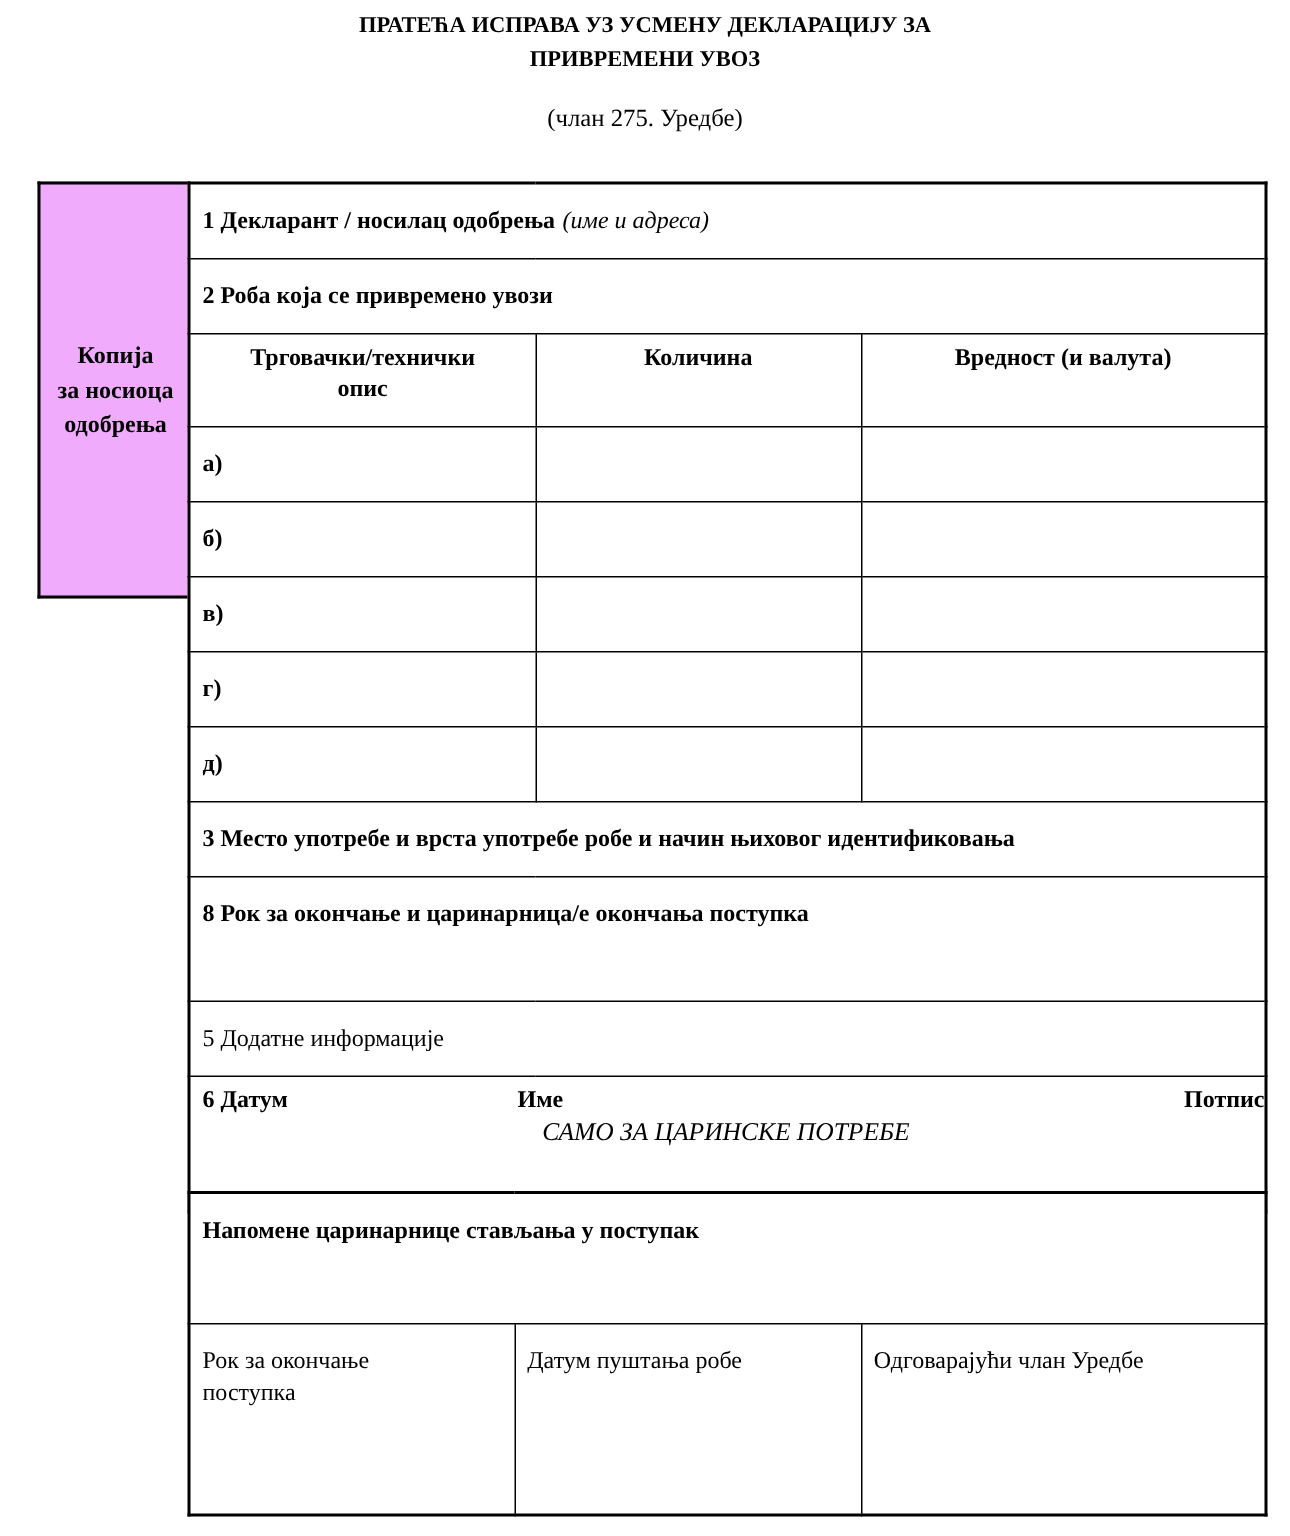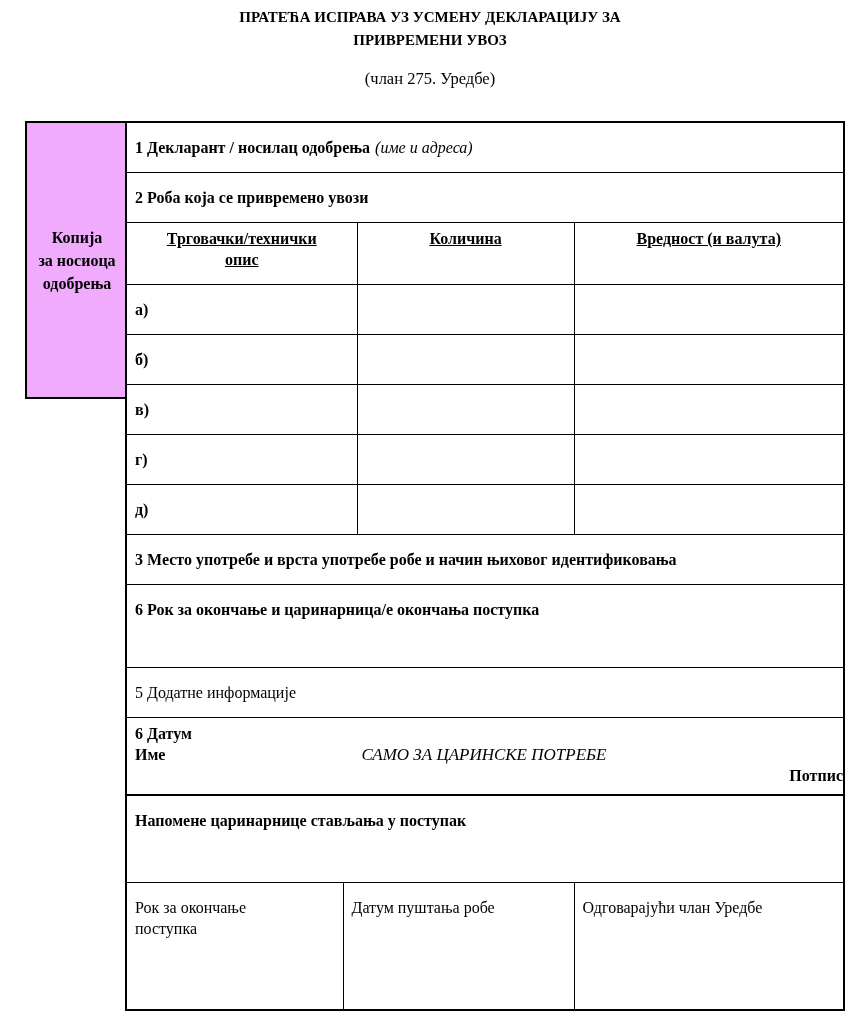--- a/index.html
+++ b/index.html
@@ -43,26 +43,26 @@
   table.t2 { top: 794px; }
   td {
     border: 1px solid #000;
     vertical-align: top;
     padding: 14px 8px;
     font-size: 16px; line-height: 21px;
     font-weight: bold;
     overflow: hidden;
   }
   td.regular { font-weight: normal; }
-  td.hc { text-align: center; white-space: pre-line; padding-top: 5px; text-decoration: underline; }
+  td.hc { text-align: center; white-space: pre-line; padding-top: 5px; }
   .note { font-style: italic; font-weight: normal; margin-left: 5px; }
   .prewrap { white-space: pre-line; }
 
   .f6-cell { padding: 0; }
-  .f6-row { display: flex; padding: 5px 0 0 8px; flex-direction: column; }
+  .f6-row { display: flex; padding: 5px 0 0 8px; }
   .f6-date { width: 210px; }
   .f6-name { width: 232px; }
   .f6-sign { flex: 1; text-align: right; }
 
   .section-label {
     position: absolute; top: 744px; left: 125px; width: 718px;
     text-align: center; font-size: 17px; line-height: 22px; font-style: italic;
   }
 </style>
 </head>
@@ -126,21 +126,21 @@
     </tr>
     <tr style="height:33px">
       <td>д)</td>
       <td></td>
       <td></td>
     </tr>
     <tr style="height:50px">
       <td colspan="3">3 Место употребе и врста употребе робе и начин њиховог идентификовања</td>
     </tr>
     <tr style="height:83px">
-      <td colspan="3">6 Рок за окончање и царинарница/е окончања поступка</td>
+      <td colspan="3">8 Рок за окончање и царинарница/е окончања поступка</td>
     </tr>
     <tr style="height:47px">
       <td colspan="3" class="regular">5 Додатне информације</td>
     </tr>
     <tr style="height:90px">
       <td colspan="3" class="f6-cell">
         <div class="f6-row">
           <span class="f6-date">6 Датум</span>
           <span class="f6-name">Име</span>
           <span class="f6-sign">Потпис</span>

